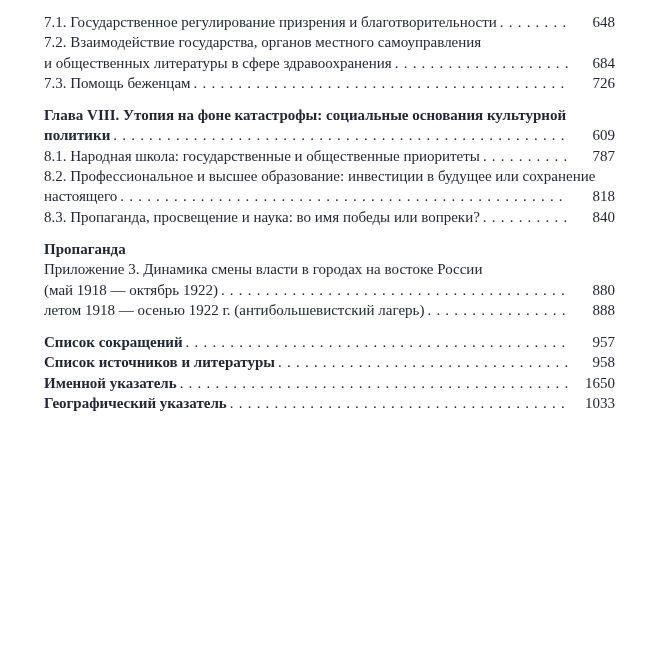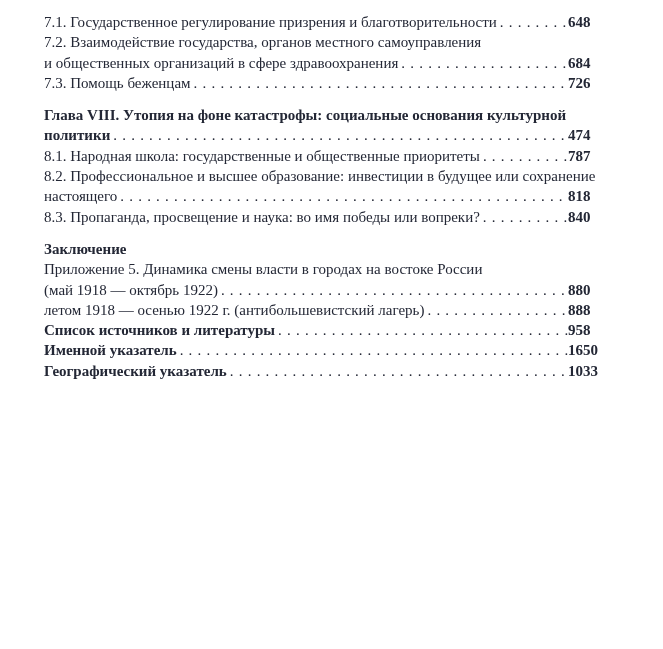--- a/index.html
+++ b/index.html
@@ -35,59 +35,59 @@
     margin-left: 3px;
     color: #232735;
   }
   .leader::after {
     content: "........................................................................................................................";
     letter-spacing: 5.2px;
   }
   .pg {
     flex: 0 0 auto;
     width: 47px;
-    font-weight: bold;
+    text-align: right;
   }
 </style>
 </head>
 <body>
 
 <div class="page">
   <div class="toc">
 
     <div class="row">
       <span class="t">7.1. Государственное регулирование призрения и благотворительности</span>
       <span class="leader"></span>
       <span class="pg">648</span>
     </div>
 
     <div class="row">
       <span class="t">7.2. Взаимодействие государства, органов местного самоуправления</span>
     </div>
 
     <div class="row">
-      <span class="t">и общественных организаций в сфере здравоохранения</span>
+      <span class="t">и общественных литературы в сфере здравоохранения</span>
       <span class="leader"></span>
       <span class="pg">684</span>
     </div>
 
     <div class="row">
       <span class="t">7.3. Помощь беженцам</span>
       <span class="leader"></span>
       <span class="pg">726</span>
     </div>
 
     <div class="row b gap">
       <span class="t">Глава VIII. Утопия на фоне катастрофы: социальные основания культурной</span>
     </div>
 
     <div class="row b">
       <span class="t">политики</span>
       <span class="leader"></span>
-      <span class="pg">474</span>
+      <span class="pg">609</span>
     </div>
 
     <div class="row">
       <span class="t">8.1. Народная школа: государственные и общественные приоритеты</span>
       <span class="leader"></span>
       <span class="pg">787</span>
     </div>
 
     <div class="row">
       <span class="t">8.2. Профессиональное и высшее образование: инвестиции в будущее или сохранение</span>
@@ -100,40 +100,45 @@
     </div>
 
     <div class="row">
       <span class="t">8.3. Пропаганда, просвещение и наука: во имя победы или вопреки?</span>
       <span class="leader"></span>
       <span class="pg">840</span>
     </div>
 
 
     <div class="row b gap">
-      <span class="t">Заключение</span>
+      <span class="t">Пропаганда</span>
     </div>
 
     <div class="row">
-      <span class="t">Приложение 5. Динамика смены власти в городах на востоке России</span>
+      <span class="t">Приложение 3. Динамика смены власти в городах на востоке России</span>
     </div>
 
     <div class="row">
       <span class="t">(май 1918 — октябрь 1922)</span>
       <span class="leader"></span>
       <span class="pg">880</span>
     </div>
 
 
     <div class="row">
       <span class="t">летом 1918 — осенью 1922 г. (антибольшевистский лагерь)</span>
       <span class="leader"></span>
       <span class="pg">888</span>
     </div>
 
+    <div class="row b gap">
+      <span class="t">Список сокращений</span>
+      <span class="leader"></span>
+      <span class="pg">957</span>
+    </div>
 
     <div class="row b">
       <span class="t">Список источников и литературы</span>
       <span class="leader"></span>
       <span class="pg">958</span>
     </div>
 
     <div class="row b">
       <span class="t">Именной указатель</span>
       <span class="leader"></span>

